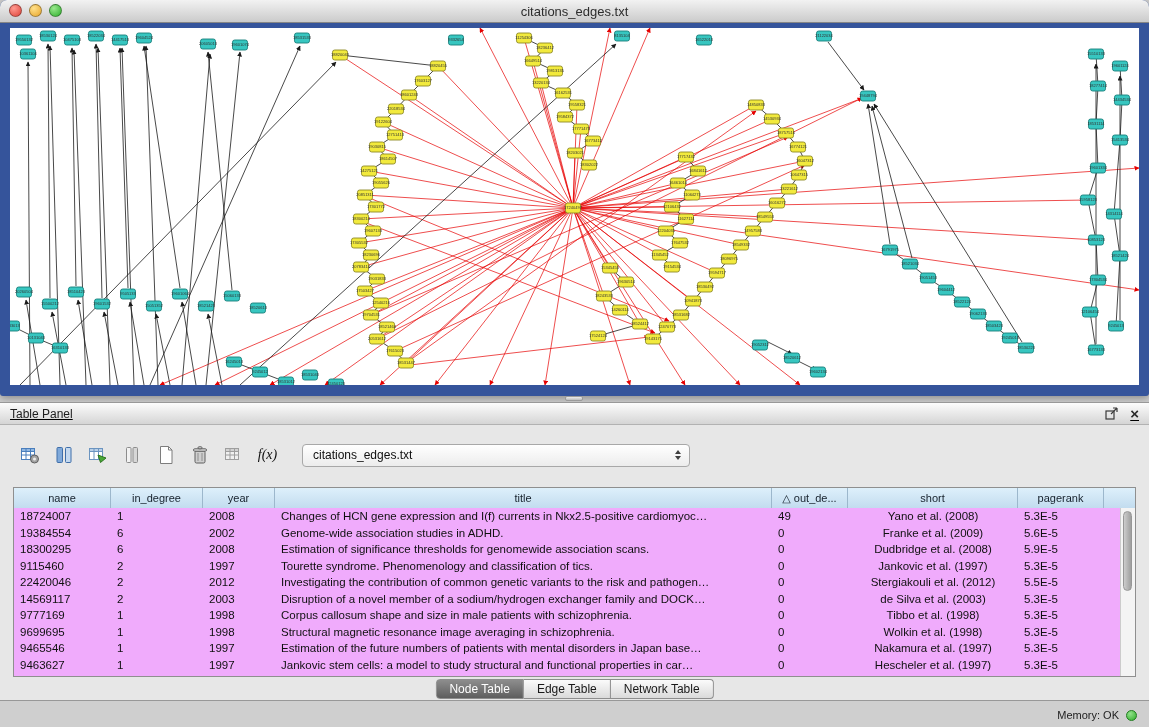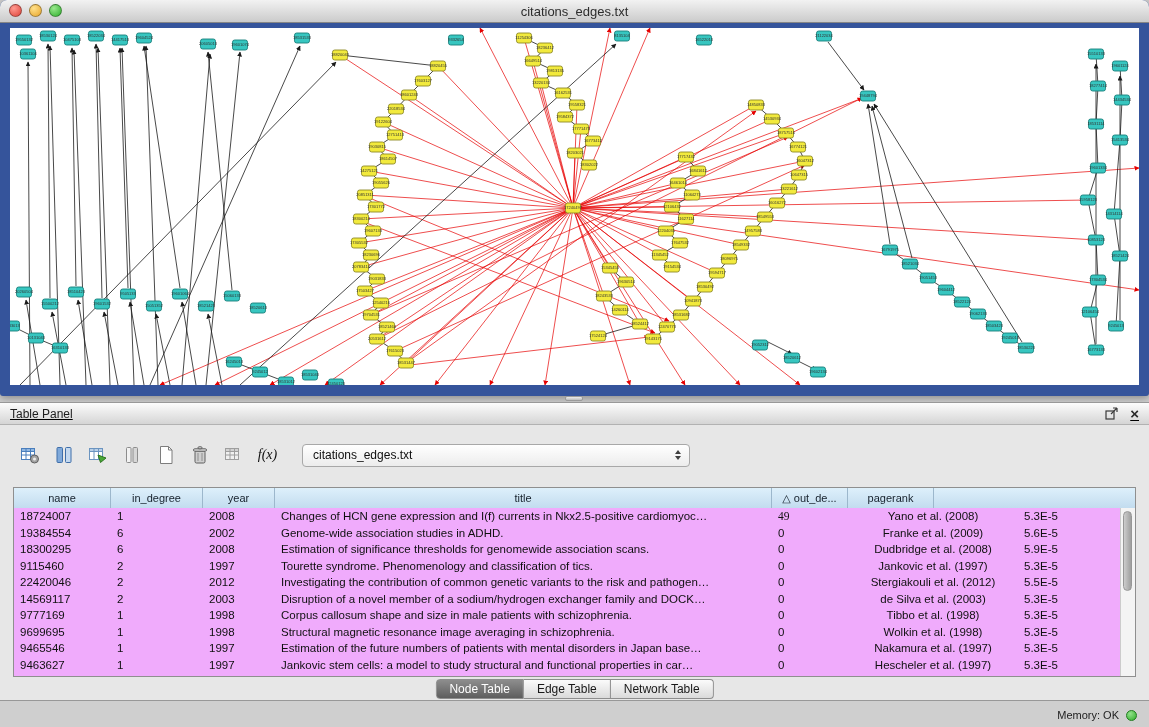--- a/index.html
+++ b/index.html
@@ -904,30 +904,31 @@
     </span>
   </div>
 
   <div class="tablewrap">
     <div class="thead" id="thead">
         <div class="th" style="width: 97px;">name</div>
         <div class="th" style="width: 92px;">in_degree</div>
         <div class="th" style="width: 72px;">year</div>
         <div class="th" style="width: 497px;">title</div>
         <div class="th" style="width: 76px;">△ out_de...</div>
+        <div class="th" style="width: 170px;">short</div>
         <div class="th" style="width: 86px;">pagerank</div>
         <div class="th fill"></div>
       </div>
     <div class="tbody" id="tbody">
         <div class="tr">
           <div class="td" style="width: 97px;">18724007</div>
           <div class="td" style="width: 92px;">1</div>
           <div class="td" style="width: 72px;">2008</div>
           <div class="td" style="width: 497px;">Changes of HCN gene expression and I(f) currents in Nkx2.5-positive cardiomyoc…</div>
-          <div class="td" style="width: 76px; font-family: Liberation Serif, serif;">49</div>
+          <div class="td" style="width: 76px;">49</div>
           <div class="td center" style="width: 170px;">Yano et al. (2008)</div>
           <div class="td" style="width: 86px;">5.3E-5</div>
         </div>
         <div class="tr">
           <div class="td" style="width: 97px;">19384554</div>
           <div class="td" style="width: 92px;">6</div>
           <div class="td" style="width: 72px;">2002</div>
           <div class="td" style="width: 497px;">Genome-wide association studies in ADHD.</div>
           <div class="td" style="width: 76px;">0</div>
           <div class="td center" style="width: 170px;">Franke et al. (2009)</div>

